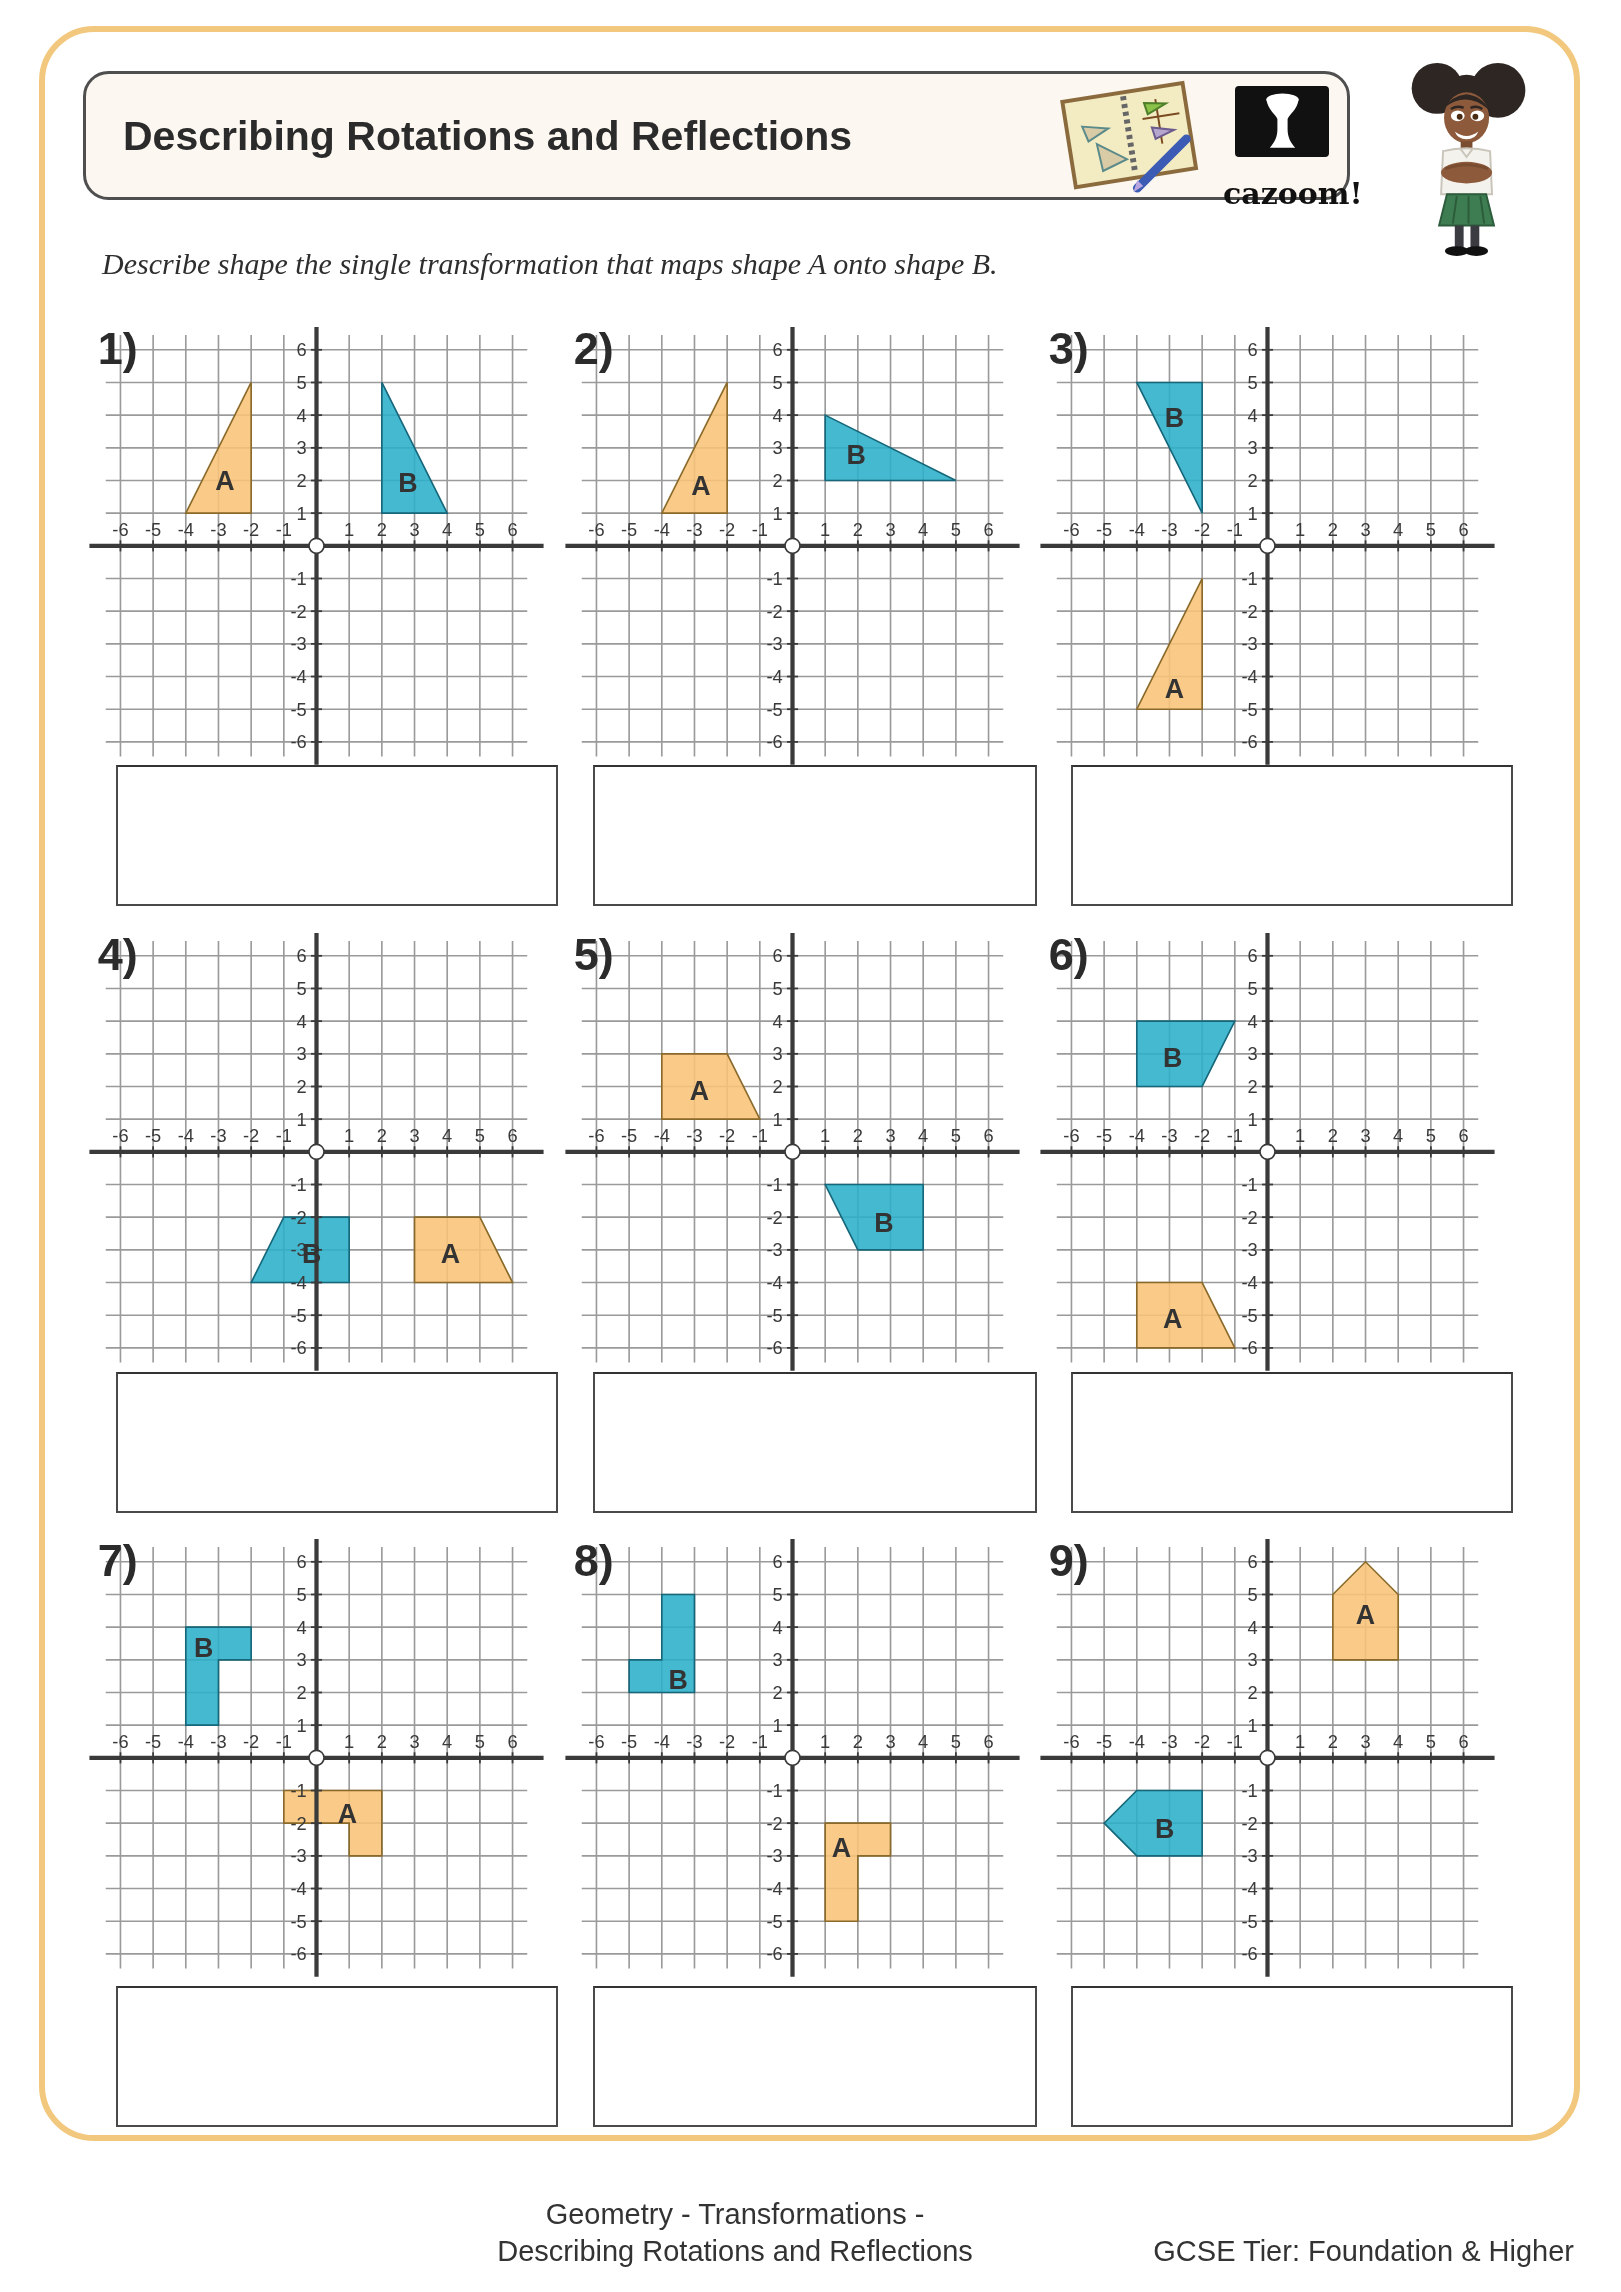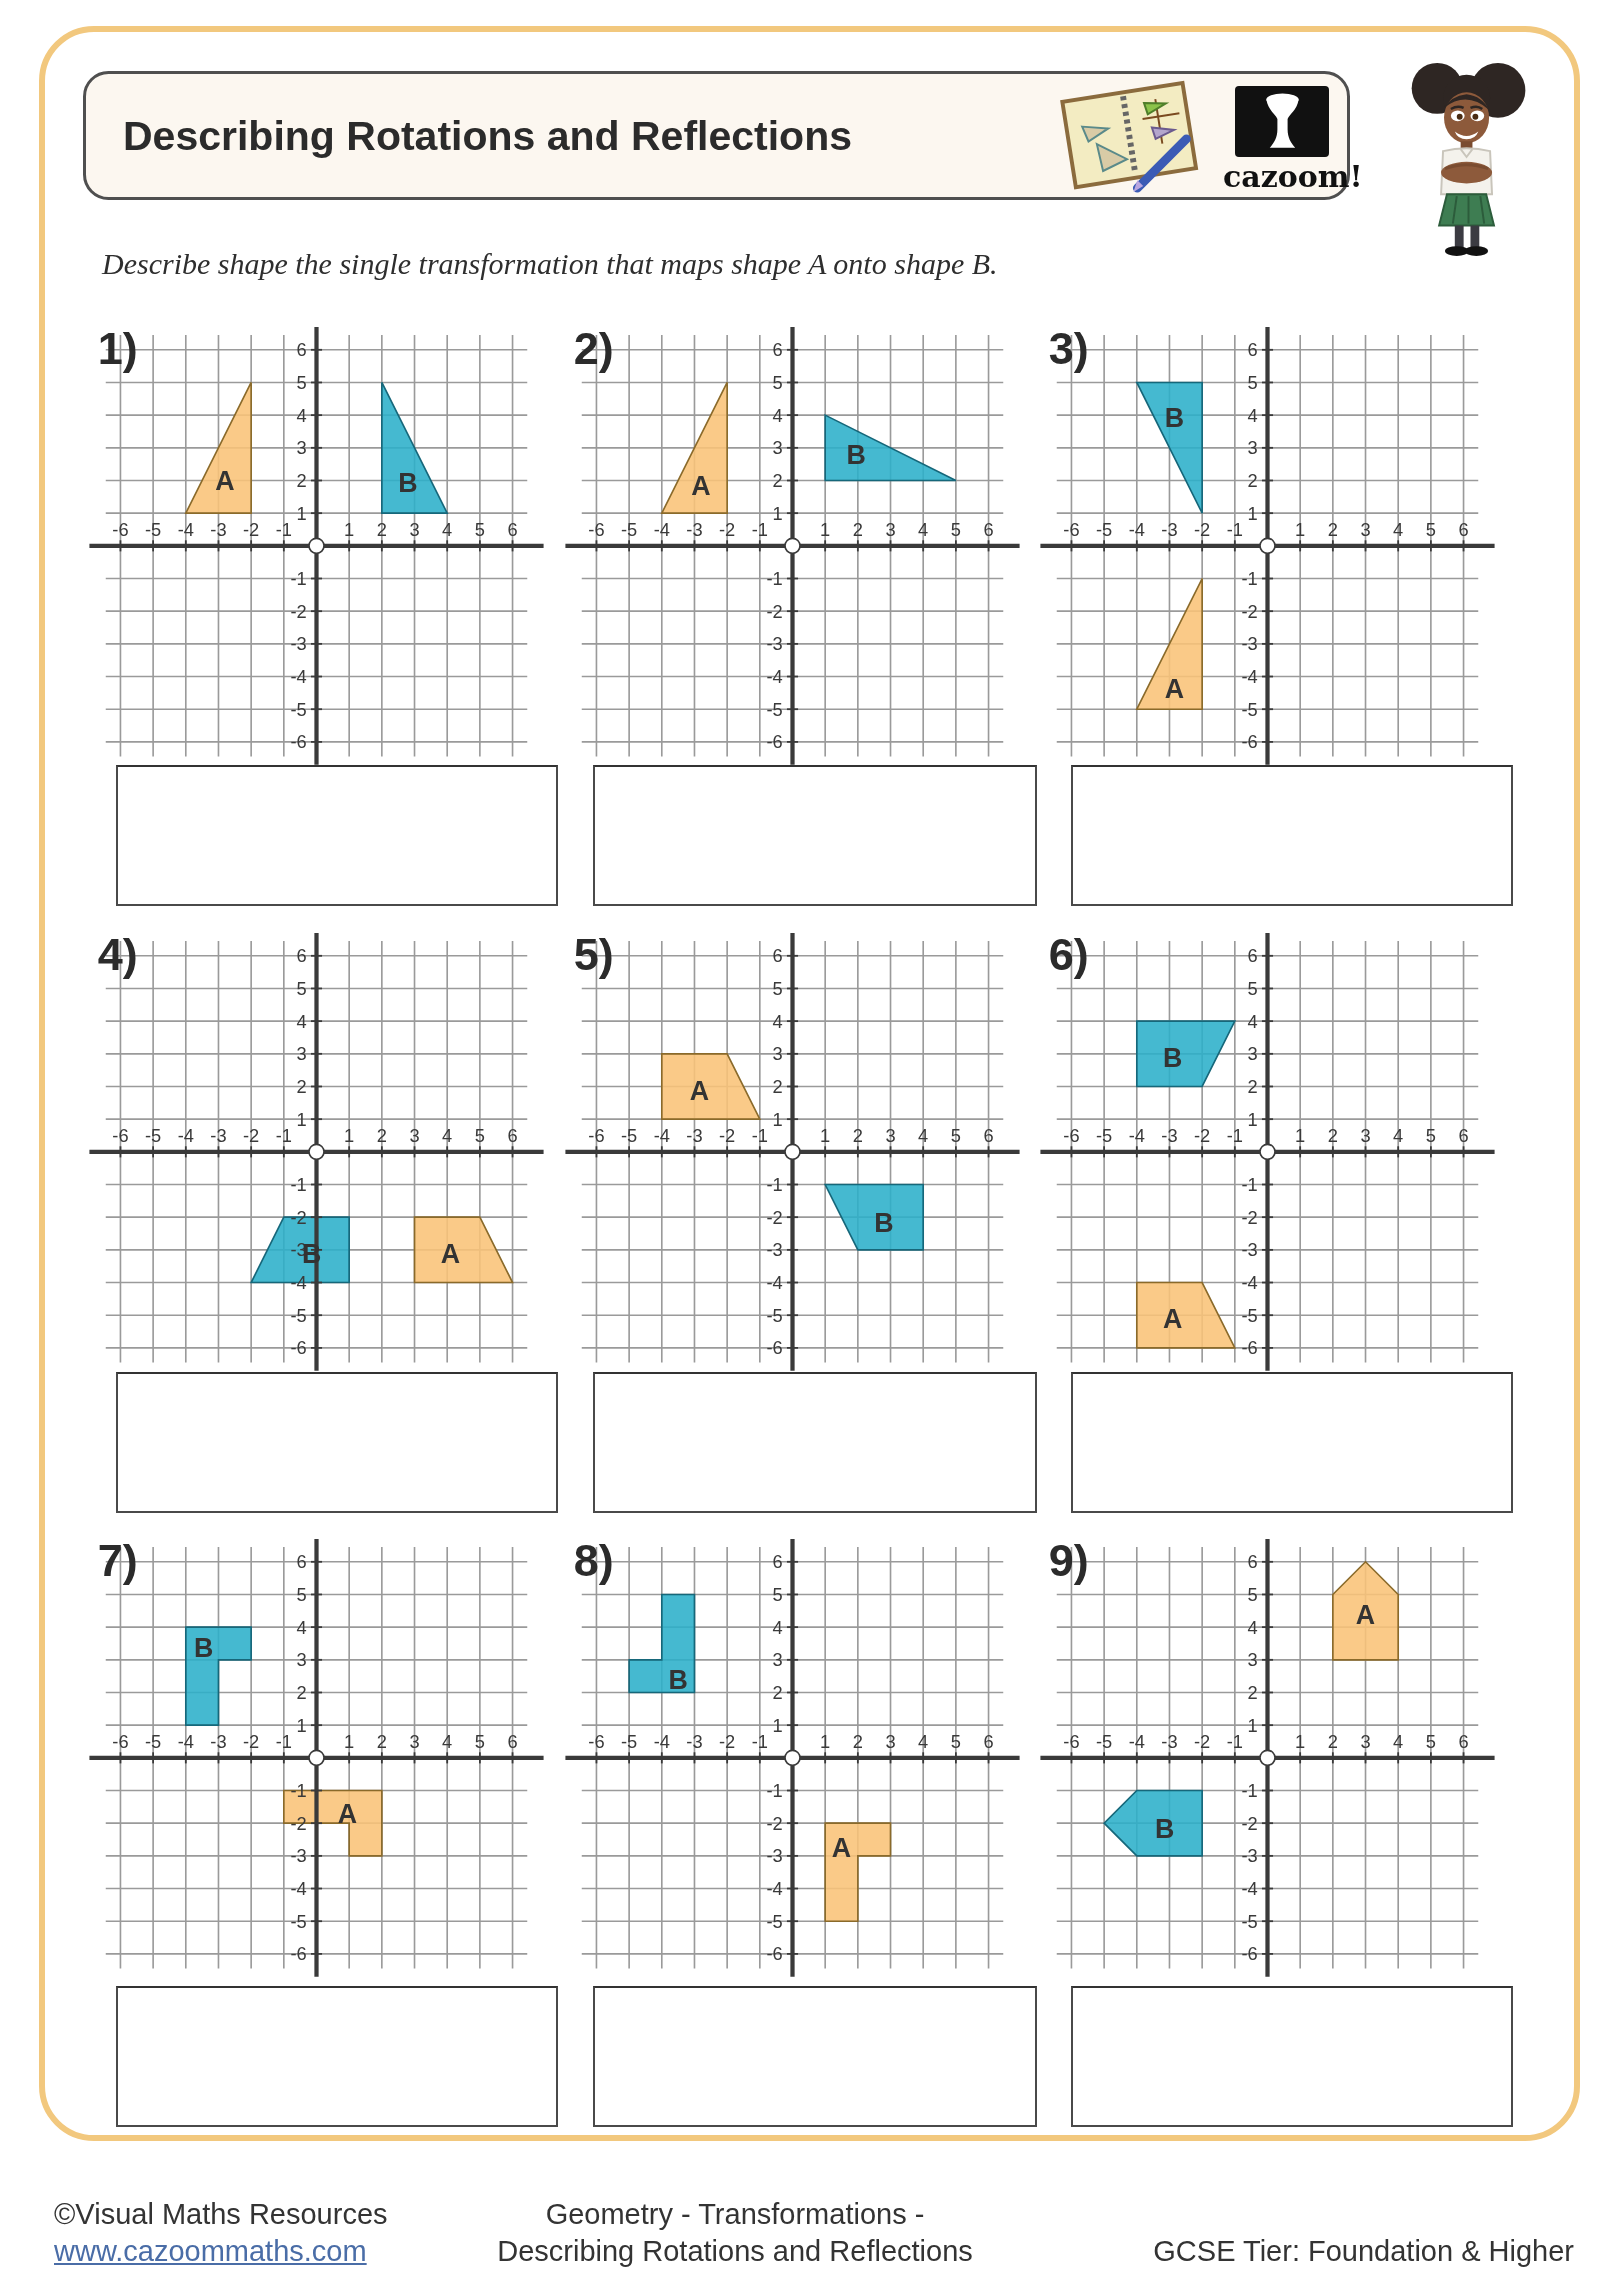--- a/index.html
+++ b/index.html
@@ -16,21 +16,21 @@
     border:3.9px solid #4f4f4f;border-radius:25.5px;background:#FCF7F0;z-index:2;
   }
   .title-box h1{
     position:absolute;left:37px;top:50%;transform:translateY(-50%);
     margin:0;font-size:41px;font-weight:bold;color:#2b2b2b;letter-spacing:0px;
     font-family:"Liberation Sans",sans-serif;
   }
   .notebook-icon{position:absolute;left:1051px;top:78px;width:157px;height:118px;z-index:3;}
   .cazoom-logo{position:absolute;left:1223px;top:86px;width:118px;text-align:center;z-index:3;}
   .cazoom-logo .drum-box{width:94px;height:71px;background:#111;margin:0 auto;border-radius:3.9px;display:flex;align-items:center;justify-content:center;}
-  .cazoom-logo .brand{font-family:"DejaVu Serif",serif;font-weight:bold;font-size:30px;color:#111;margin-top:2px;}
+  .cazoom-logo .brand{font-family:"DejaVu Serif",serif;font-weight:bold;font-size:30px;color:#111;margin-top:19px;}
   .girl{position:absolute;left:1396px;top:55px;width:147px;height:201px;z-index:3;}
   .instruction{
     position:absolute;left:102px;top:247px;margin:0;font-family:"Liberation Serif",serif;
     font-style:italic;font-size:30px;color:#2e2e2e;z-index:2;
   }
   .q{position:absolute;width:461px;height:446px;z-index:1;}
   .q svg{position:absolute;left:0;top:0;width:461px;height:446px;overflow:visible;}
   .q .qnum{
     position:absolute;left:11.8px;top:0px;font-size:45px;font-weight:bold;color:#2b2b2b;z-index:2;
   }
@@ -889,23 +889,19 @@
 <div class="ans" style="left:593px;top:765px;width:440px;height:137px;"></div>
 <div class="ans" style="left:1071px;top:765px;width:438px;height:137px;"></div>
 <div class="ans" style="left:116px;top:1372px;width:438px;height:137px;"></div>
 <div class="ans" style="left:593px;top:1372px;width:440px;height:137px;"></div>
 <div class="ans" style="left:1071px;top:1372px;width:438px;height:137px;"></div>
 <div class="ans" style="left:116px;top:1986px;width:438px;height:137px;"></div>
 <div class="ans" style="left:593px;top:1986px;width:440px;height:137px;"></div>
 <div class="ans" style="left:1071px;top:1986px;width:438px;height:137px;"></div>
 
 <div class="footer">
-  <div class="left">
-    <div>©Visual Maths Resources</div>
-    <div><a href="#">www.cazoommaths.com</a></div>
-  </div>
   <div class="center">
     <div>Geometry - Transformations -</div>
     <div>Describing Rotations and Reflections</div>
   </div>
   <div class="right">GCSE Tier: Foundation &amp; Higher</div>
 </div>
 
 
 </body></html>

